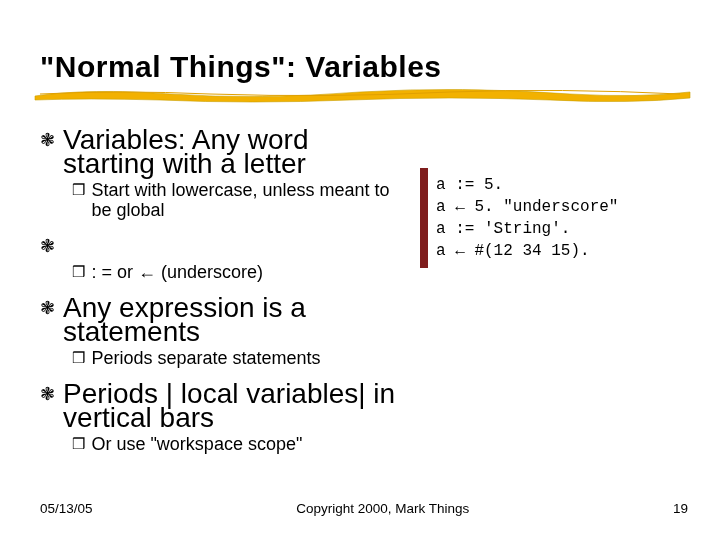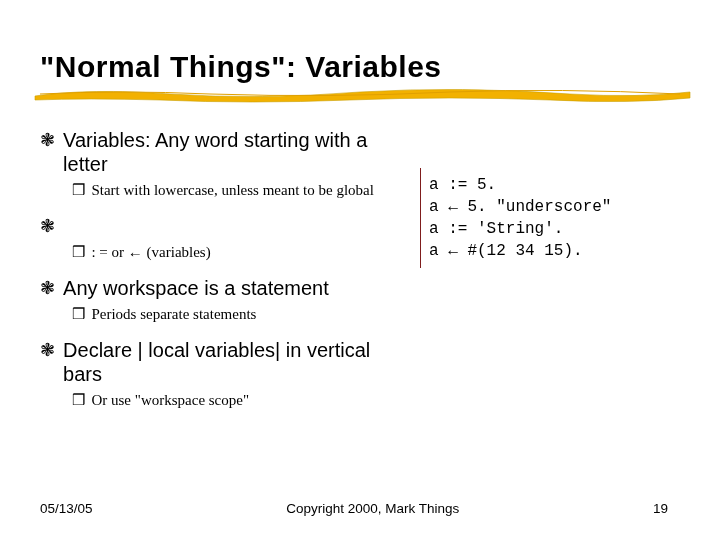--- a/index.html
+++ b/index.html
@@ -7,26 +7,26 @@
   .slide { position: relative; width: 720px; height: 540px; padding: 50px 40px 30px 40px; }
   .title-wrap { margin-bottom: 4px; }
   .title { font-size: 30px; font-weight: bold; color: #000; font-family: Arial, sans-serif; letter-spacing: 0.5px; }
   .underline { position: relative; height: 12px; margin-bottom: 28px; }
   .underline svg { position: absolute; left: -10px; top: -6px; width: 700px; height: 24px; }
   .content { display: flex; gap: 20px; }
   .left { width: 360px; }
   .right { width: 260px; padding-top: 40px; }
   .bullet-l1 { display: flex; align-items: flex-start; margin-bottom: 4px; }
   .bullet-l1 .glyph { font-family: "Zapf Dingbats", "Wingdings", sans-serif; font-size: 18px; color: #000; margin-right: 8px; line-height: 24px; }
-  .bullet-l1 .txt { font-size: 20px; line-height: 24px; color: #000; }
+  .bullet-l1 .txt { font-size: 28px; line-height: 24px; color: #000; }
   .bullet-l2 { display: flex; align-items: flex-start; margin: 2px 0 14px 32px; }
   .bullet-l2 .glyph { font-family: "Zapf Dingbats", "Wingdings", sans-serif; font-size: 15px; color: #000; margin-right: 6px; line-height: 20px; }
-  .bullet-l2 .txt { font-size: 15px; line-height: 20px; color: #000; font-family: Liberation Serif, serif; }
-  .code-box { border-left: 1px solid #7f1d1d; background: #fff; padding: 6px 6px 6px 8px; font-family: "Courier New", monospace; font-size: 16px; line-height: 22px; color: #000; white-space: pre; }
-  .footer { position: absolute; bottom: 24px; left: 40px; right: 52px; display: flex; justify-content: space-between; font-size: 13.5px; color: #000; }
+  .bullet-l2 .txt { font-size: 18px; line-height: 20px; color: #000; }
+  .code-box { border-left: 8px solid #7f1d1d; background: #fff; padding: 6px 6px 6px 8px; font-family: "Courier New", monospace; font-size: 16px; line-height: 22px; color: #000; white-space: pre; }
+  .footer { position: absolute; bottom: 24px; left: 40px; right: 32px; display: flex; justify-content: space-between; font-size: 13.5px; color: #000; }
 </style>
 </head>
 <body>
 
 <div class="slide">
 
   <div class="title-wrap">
     <div class="title">"Normal Things": Variables</div>
   </div>
 
@@ -45,33 +45,33 @@
         </div>
         <div class="bullet-l2">
           <span class="glyph">❒</span>
           <span class="txt">Start with lowercase, unless meant to be global</span>
         </div>
         <div class="bullet-l1">
           <span class="glyph">❃</span>
         </div>
         <div class="bullet-l2">
           <span class="glyph">❒</span>
-          <span class="txt">: = or ← (variables)</span>
+          <span class="txt">: = or ← (underscore)</span>
         </div>
         <div class="bullet-l1">
           <span class="glyph">❃</span>
-          <span class="txt">Any workspace is a statement</span>
+          <span class="txt">Any expression is a statements</span>
         </div>
         <div class="bullet-l2">
           <span class="glyph">❒</span>
           <span class="txt">Periods separate statements</span>
         </div>
         <div class="bullet-l1">
           <span class="glyph">❃</span>
-          <span class="txt">Declare | local variables| in vertical bars</span>
+          <span class="txt">Periods | local variables| in vertical bars</span>
         </div>
         <div class="bullet-l2">
           <span class="glyph">❒</span>
           <span class="txt">Or use "workspace scope"</span>
         </div>
       </div>
 
     <div class="right">
       <div class="code-box" id="code-box">a := 5.
 a ← 5. "underscore"

